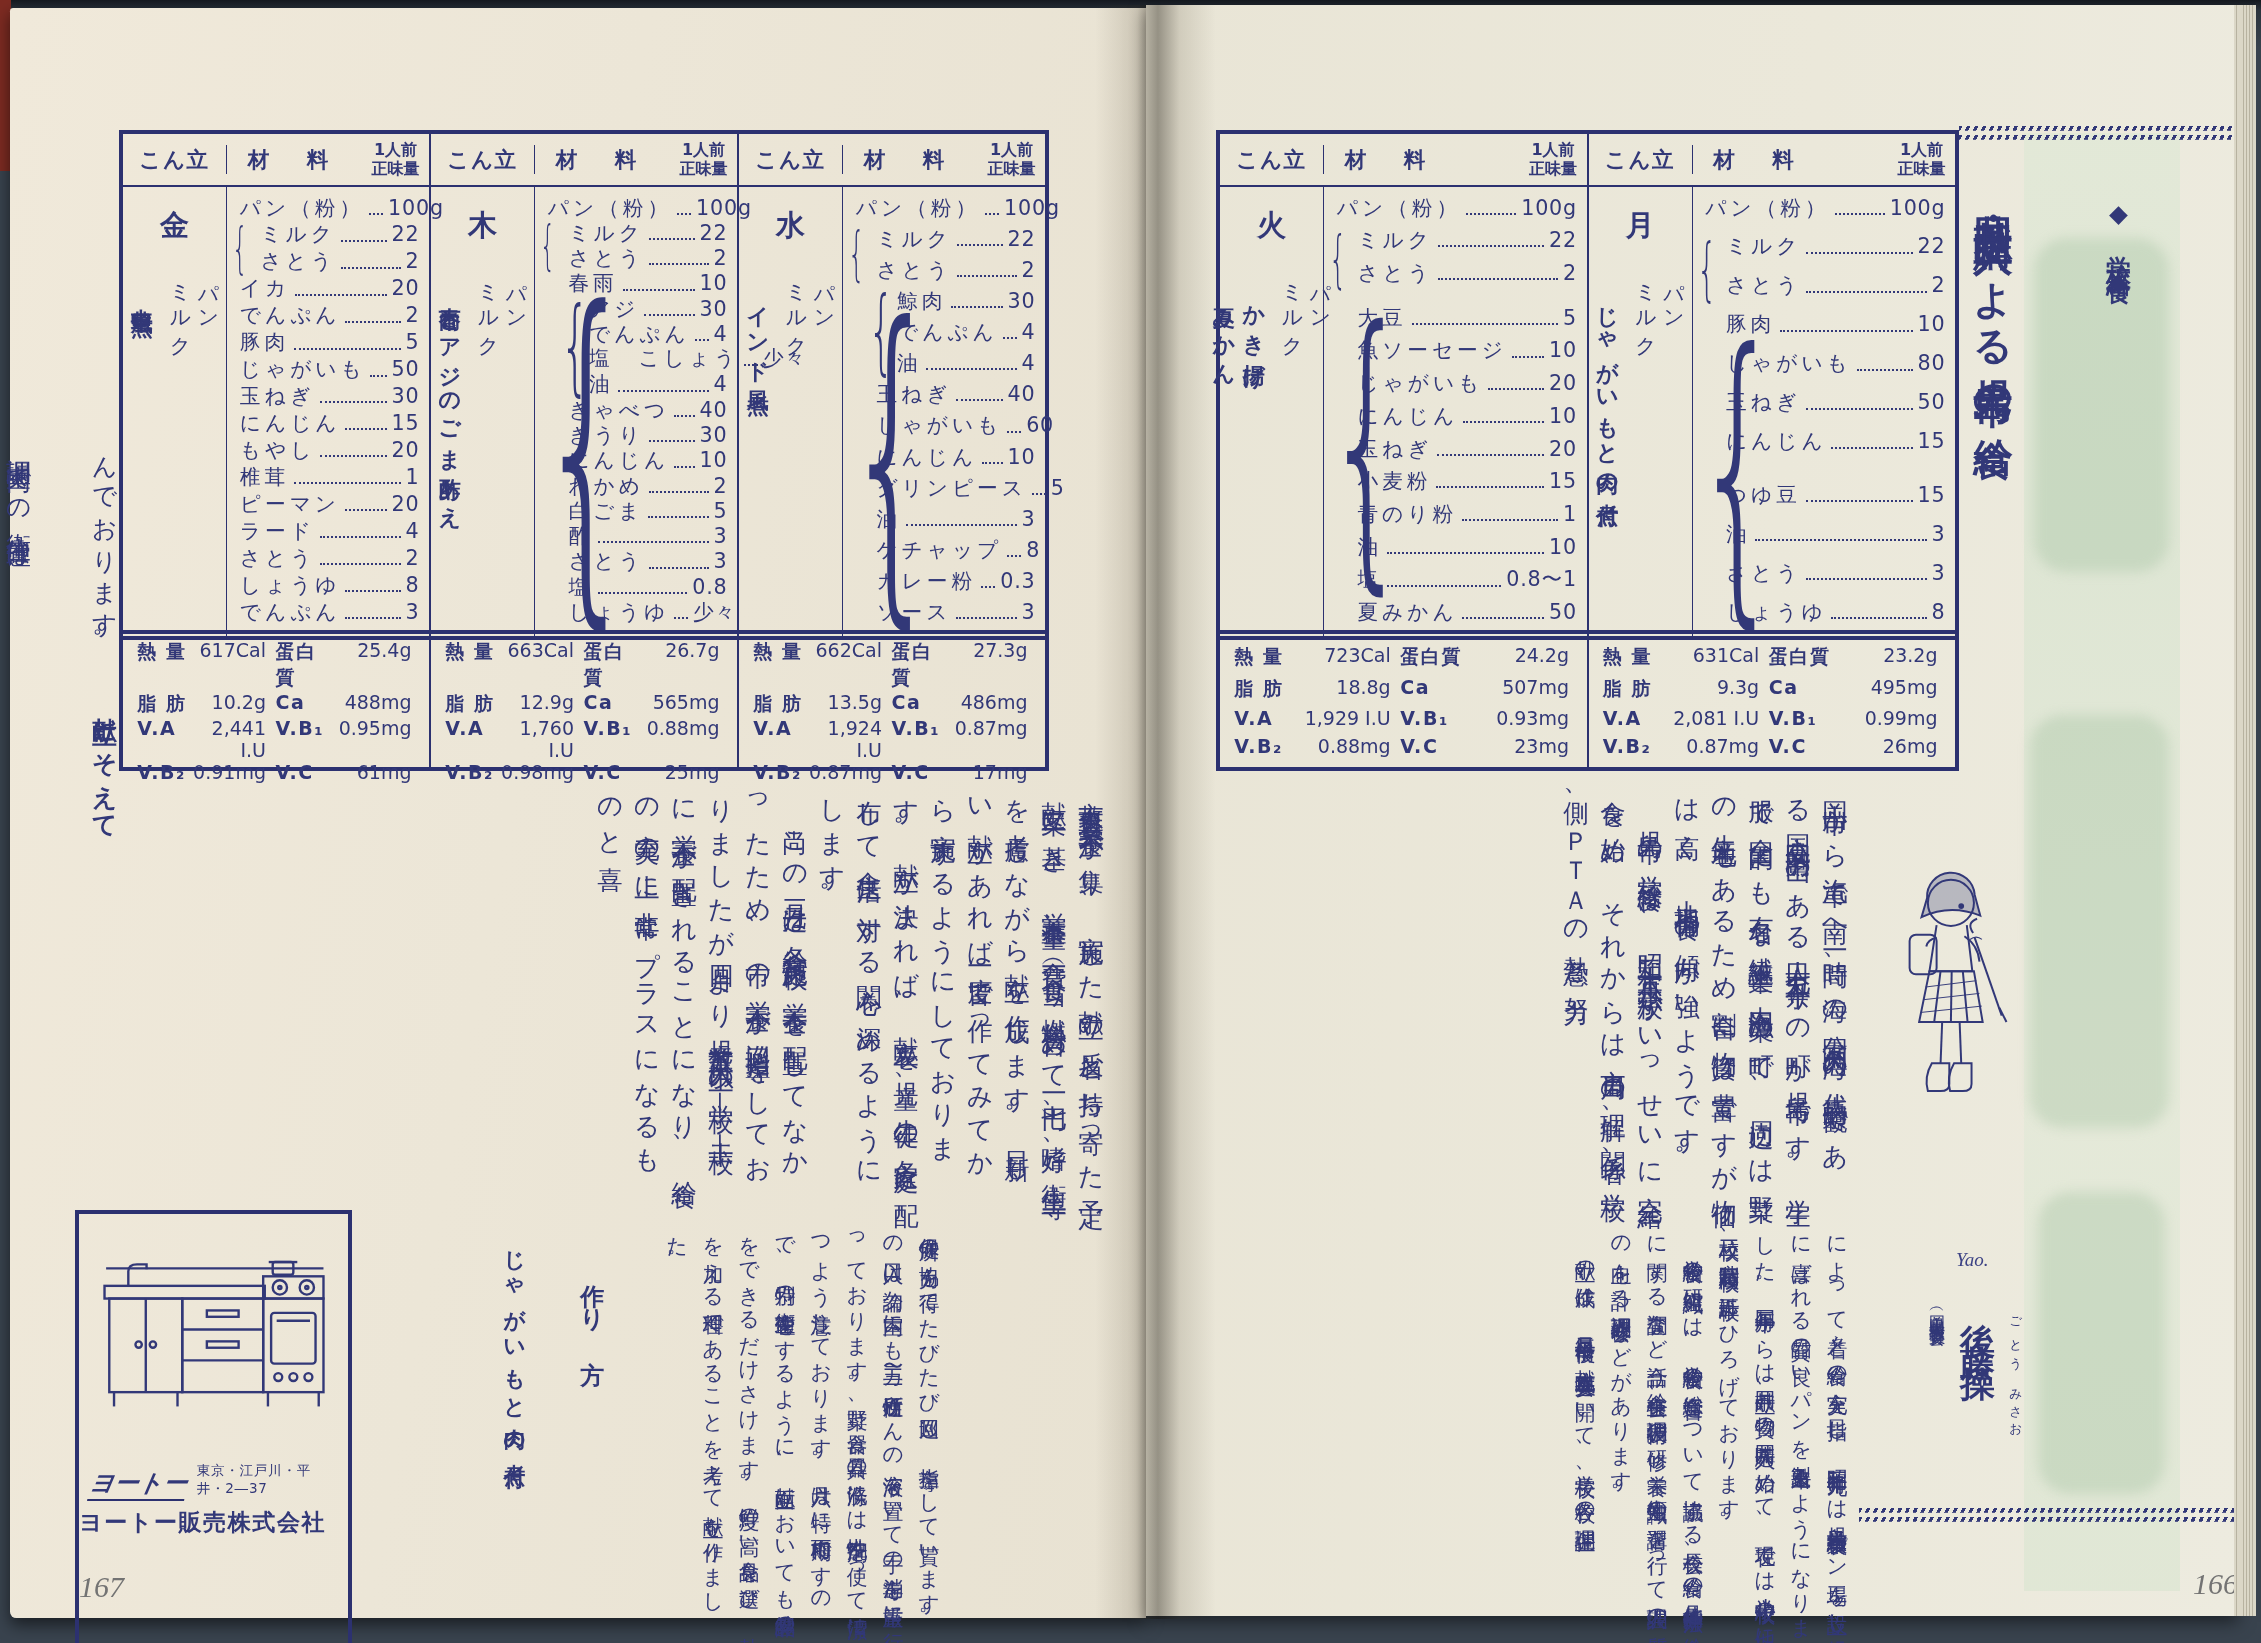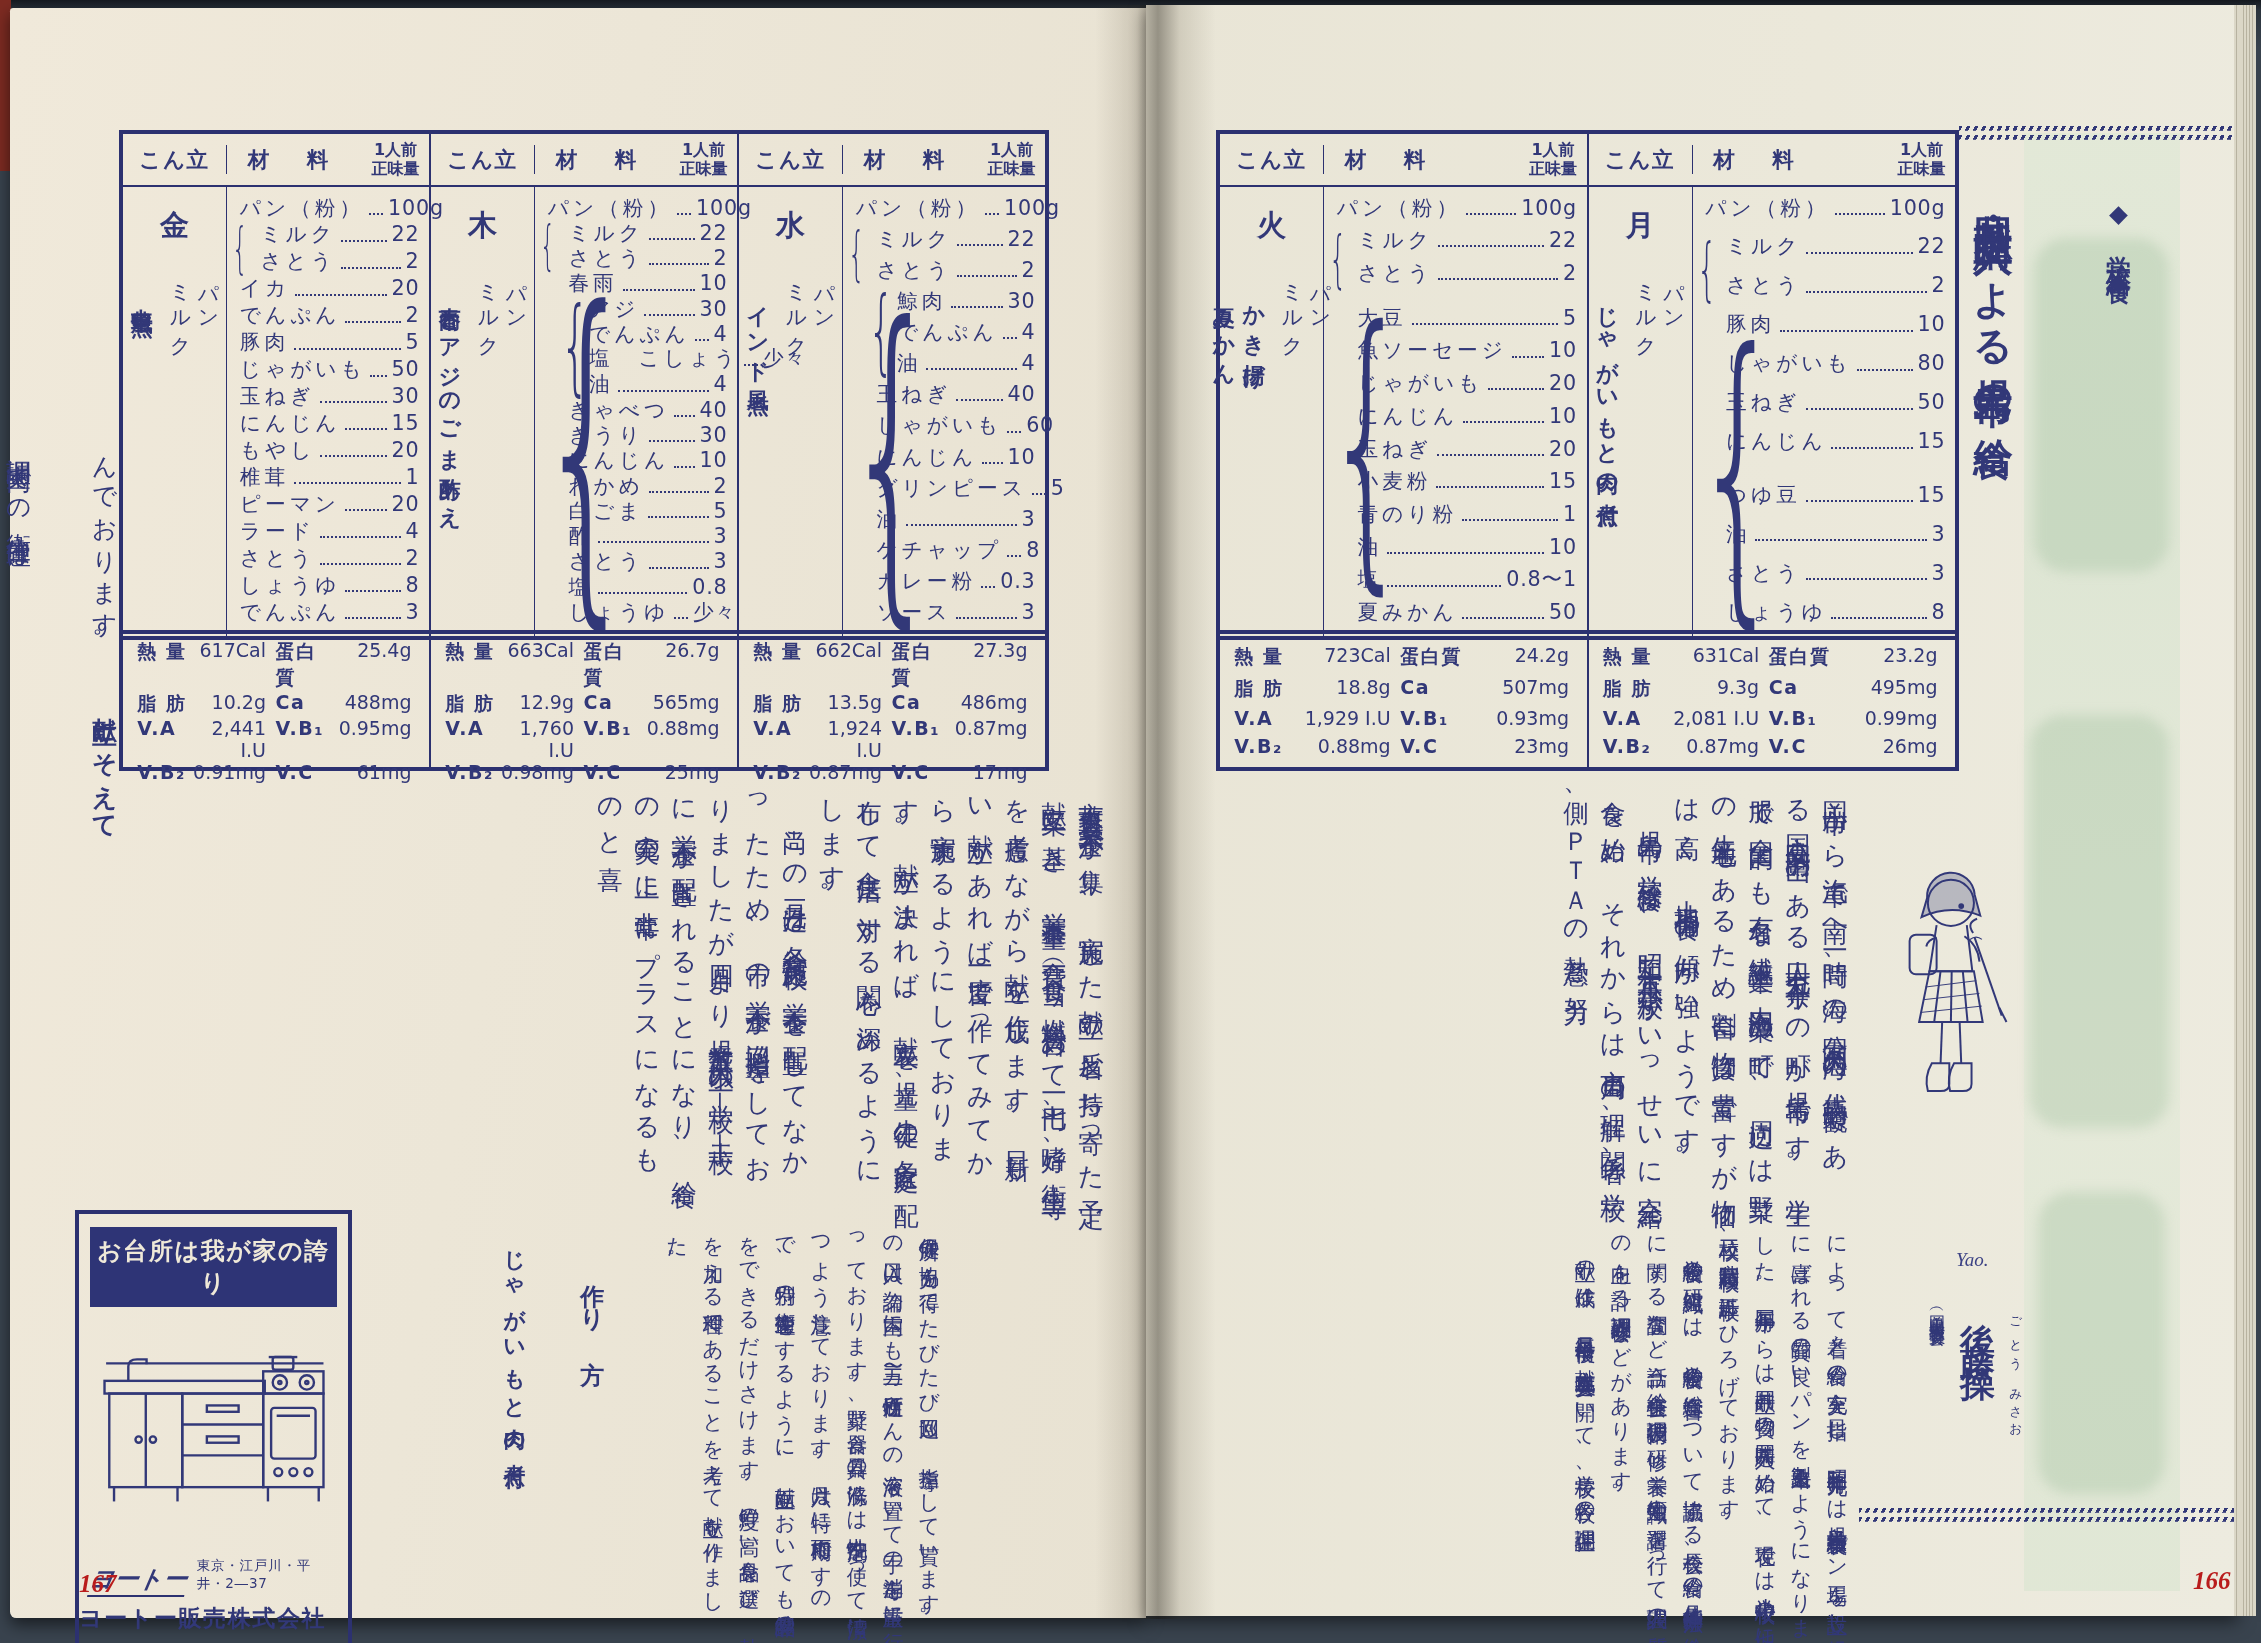--- a/index.html
+++ b/index.html
@@ -61,21 +61,21 @@
   .h-recipe{font-weight:700;font-size:21.5px;margin-block-start:6.4px;padding-inline-start:14.3px;letter-spacing:4.8px;}
   #margin-note{left:75px;top:439px;width:94px;height:421px;font-size:24.6px;line-height:43px;letter-spacing:3.2px;}
   .m-head{font-weight:700;margin-inline-start:44px;}
   #title{left:1936px;top:184px;width:84px;height:687px;font-size:39px;font-weight:700;letter-spacing:3.2px;}
   #tag{left:2102px;top:199px;font-size:24.6px;font-weight:700;letter-spacing:8px;}
   .author{position:absolute;left:1926px;top:1295px;height:334px;display:flex;gap:6.4px;}
   .affil{writing-mode:vertical-rl;font-size:16px;letter-spacing:1.6px;padding-top:6.4px;}
   .aname{writing-mode:vertical-rl;font-size:35px;font-weight:600;letter-spacing:22px;}
   .furi{writing-mode:vertical-rl;font-size:12.7px;letter-spacing:2.4px;padding-top:12.7px;}
   .sig{position:absolute;left:1956px;top:1249px;font-size:19px;font-style:italic;color:#3c4284;font-family:"Liberation Serif",serif;}
-  .pageno{position:absolute;font-family:"Liberation Serif",serif;font-style:italic;font-size:25px;color:#b91c1c;font-weight:bold;}
+  .pageno{position:absolute;font-family:"Liberation Serif",serif;font-style:italic;font-size:30px;color:#737373;}
   #pn-left{left:79px;top:1570px;}
   #pn-right{left:2193px;top:1567px;}
   
   .hatch{position:absolute;height:13.5px;
     background-image:repeating-linear-gradient(115deg,#323878 0 3.2px,transparent 3.2px 7.2px),repeating-linear-gradient(115deg,#323878 0 3.2px,transparent 3.2px 7.2px);
     background-size:100% 4.8px,100% 4.8px;background-position:0 0,0 8.7px;background-repeat:no-repeat;}
   #hatch-top{left:1959px;top:126px;width:294px;}
   #hatch-bottom{left:1859px;top:1508px;width:394px;}
   .wash{position:absolute;left:2024px;top:133px;width:156px;height:1458px;opacity:.8;
     background:linear-gradient(180deg,#e0e8d6,#dbe5d2 30%,#e3e9d8 65%,#dde6d3);}
@@ -696,21 +696,20 @@
 </div>
 <div class="vtext" id="lband-up">市教育委員会栄養士が集り、実施した献立の反省と持ち寄った予定献立案に基き、栄養基準量、食費（一食当り燃料費含めて一七円）、嗜好、衛生上等を考慮しながら献立を作成します。目新しい献立があれば一度皆で作ってみてから実施するようにしております。献立が決まれば、献立表を児童、生徒の各家庭に配布して食生活に対する関心を深めるようにします。
 　尚この三月迄は各給食実施校に栄養士を配置してなかったため、市の栄養士が巡回指導をしておりましたが四月より児童数五百人以上の学校―十二校―に栄養士が配置されることになり、給食の充実の上に非常にプラスになるものと喜</div>
 <div class="vtext" id="lband-low">
   <div class="para">保健所の協力を得てたびたび巡回し、指導をして貰います。調理室の入口は勿論、室内にも二〜三カ所逆性石けんの溶液を置いて手の消毒を厳重に行っております。野菜、食器、器具の洗滌には中性洗剤を使って清潔に保つよう注意しております。六月は特に梅雨期ですので、特別の衛生管理をするように、献立面においても練製品の使用をできるだけさけます。鮮度の高い食品を選び、熱を加える料理であることを考えて献立を作りました。</div>
   <div class="h-make">作り方</div>
   <div class="h-recipe">じゃがいもと肉の煮付</div>
 </div>
 
 <div class="ad">
-  <div class="ad-head">お台所は我が家の誇り</div>
   <svg class="ad-svg" width="238" height="246" viewBox="0 0 300 310" stroke="#323878" fill="none" stroke-width="3">
     <line x1="14" y1="66" x2="288" y2="66"></line>
     <rect x="12" y="88" width="202" height="16"></rect>
     <path d="M42,88 v-18 q0,-9 11,-9 h12 v6"></path>
     <rect x="18" y="104" width="92" height="118"></rect>
     <line x1="64" y1="104" x2="64" y2="222"></line>
     <circle cx="55" cy="162" r="4"></circle>
       <circle cx="73" cy="162" r="4"></circle>
     <rect x="110" y="104" width="102" height="118"></rect>
     <line x1="110" y1="143" x2="212" y2="143"></line>

